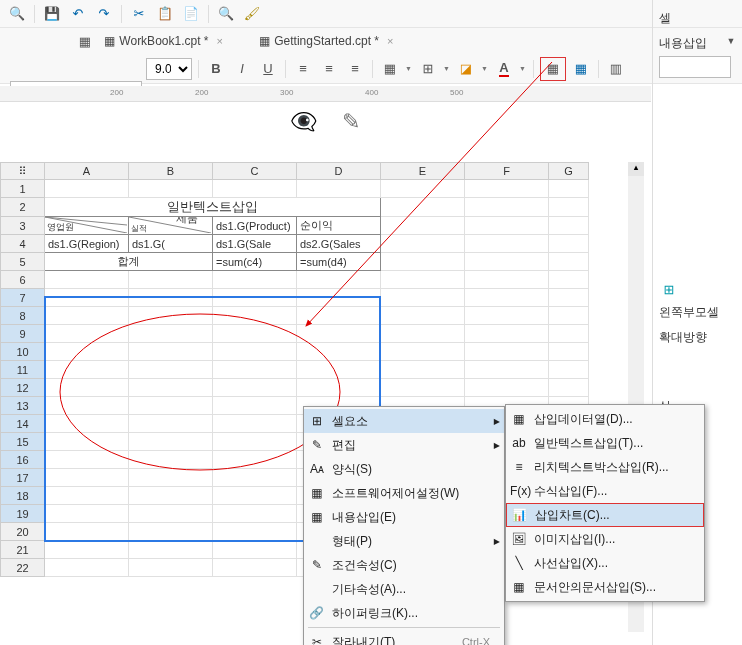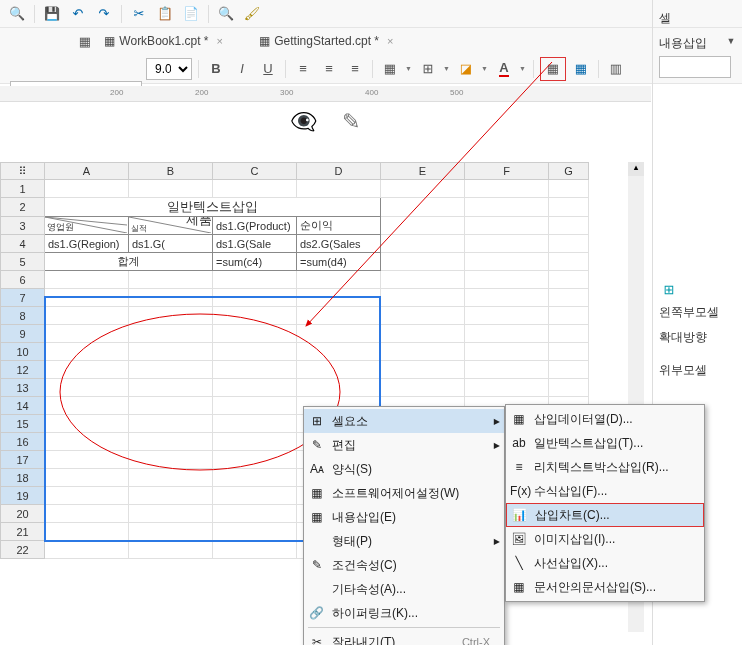--- a/index.html
+++ b/index.html
@@ -129,21 +129,20 @@
 
 <div class="right-panel">
   <div class="rp-lbl">셀</div>
   <div class="rp-lbl">내용삽입</div>
   <div class="rp-input"></div>
   <div style="height:200px;"></div>
   <div class="tb-btn" style="width:20px;margin-left:6px;color:#09a;">⊞</div>
   <div class="rp-lbl">왼쪽부모셀</div>
   <div class="rp-lbl">확대방향</div>
   <div style="height:8px;"></div>
-  <div class="rp-lbl">위부모셀</div>
   <div style="height:36px;"></div>
   <div class="rp-lbl">상</div>
   <div style="height:36px;"></div>
   <div class="rp-lbl">후</div>
 </div>
 
 <div class="sheet-wrap">
   <div class="ruler">
     <span class="tick" style="left:110px">200</span>
     <span class="tick" style="left:195px">200</span>
@@ -194,21 +193,21 @@
                 <line x1="0" y1="0" x2="82" y2="16" stroke="#888"></line>
                 <line x1="0" y1="0" x2="82" y2="8" stroke="#888"></line>
               </svg>
           <span style="position:absolute;left:2px;bottom:0;margin-top:48px;">영업원</span>
         </td>
         <td style="text-align:center;font-size:9px;position:relative;">
           <svg width="82" height="16" style="position:absolute;left:0;top:0;">
                 <line x1="0" y1="0" x2="82" y2="16" stroke="#888"></line>
               </svg>
           <span style="position:absolute;left:2px;bottom:0;font-size:8px;">실적</span>
-          <span style="position:absolute;right:0;top:-6px;font-size:13px;">제품</span>
+          <span style="position:absolute;right:14px;top:-6px;font-size:11px;">제품</span>
         </td>
         <td>ds1.G(Product)</td>
         <td>순이익</td>
         <td style="border:1px solid #e0e0e0"></td>
             <td style="border:1px solid #e0e0e0"></td>
             <td style="border:1px solid #e0e0e0"></td>
           </tr>
       <tr class="data-border">
             <th class="rh">4</th>
         <td>ds1.G(Region)</td>
@@ -263,20 +262,30 @@
             <td></td>
             <td></td>
             <td></td>
             <td></td>
             <td></td>
             <td></td>
             <td></td>
           </tr>
       <tr>
             <th class="rh sel">10</th>
+            <td></td>
+            <td></td>
+            <td></td>
+            <td></td>
+            <td></td>
+            <td></td>
+            <td></td>
+          </tr>
+      <tr>
+            <th class="rh sel">11</th>
             <td></td>
             <td></td>
             <td></td>
             <td></td>
             <td></td>
             <td></td>
             <td></td>
           </tr>
       <tr>
             <th class="rh sel">12</th>

